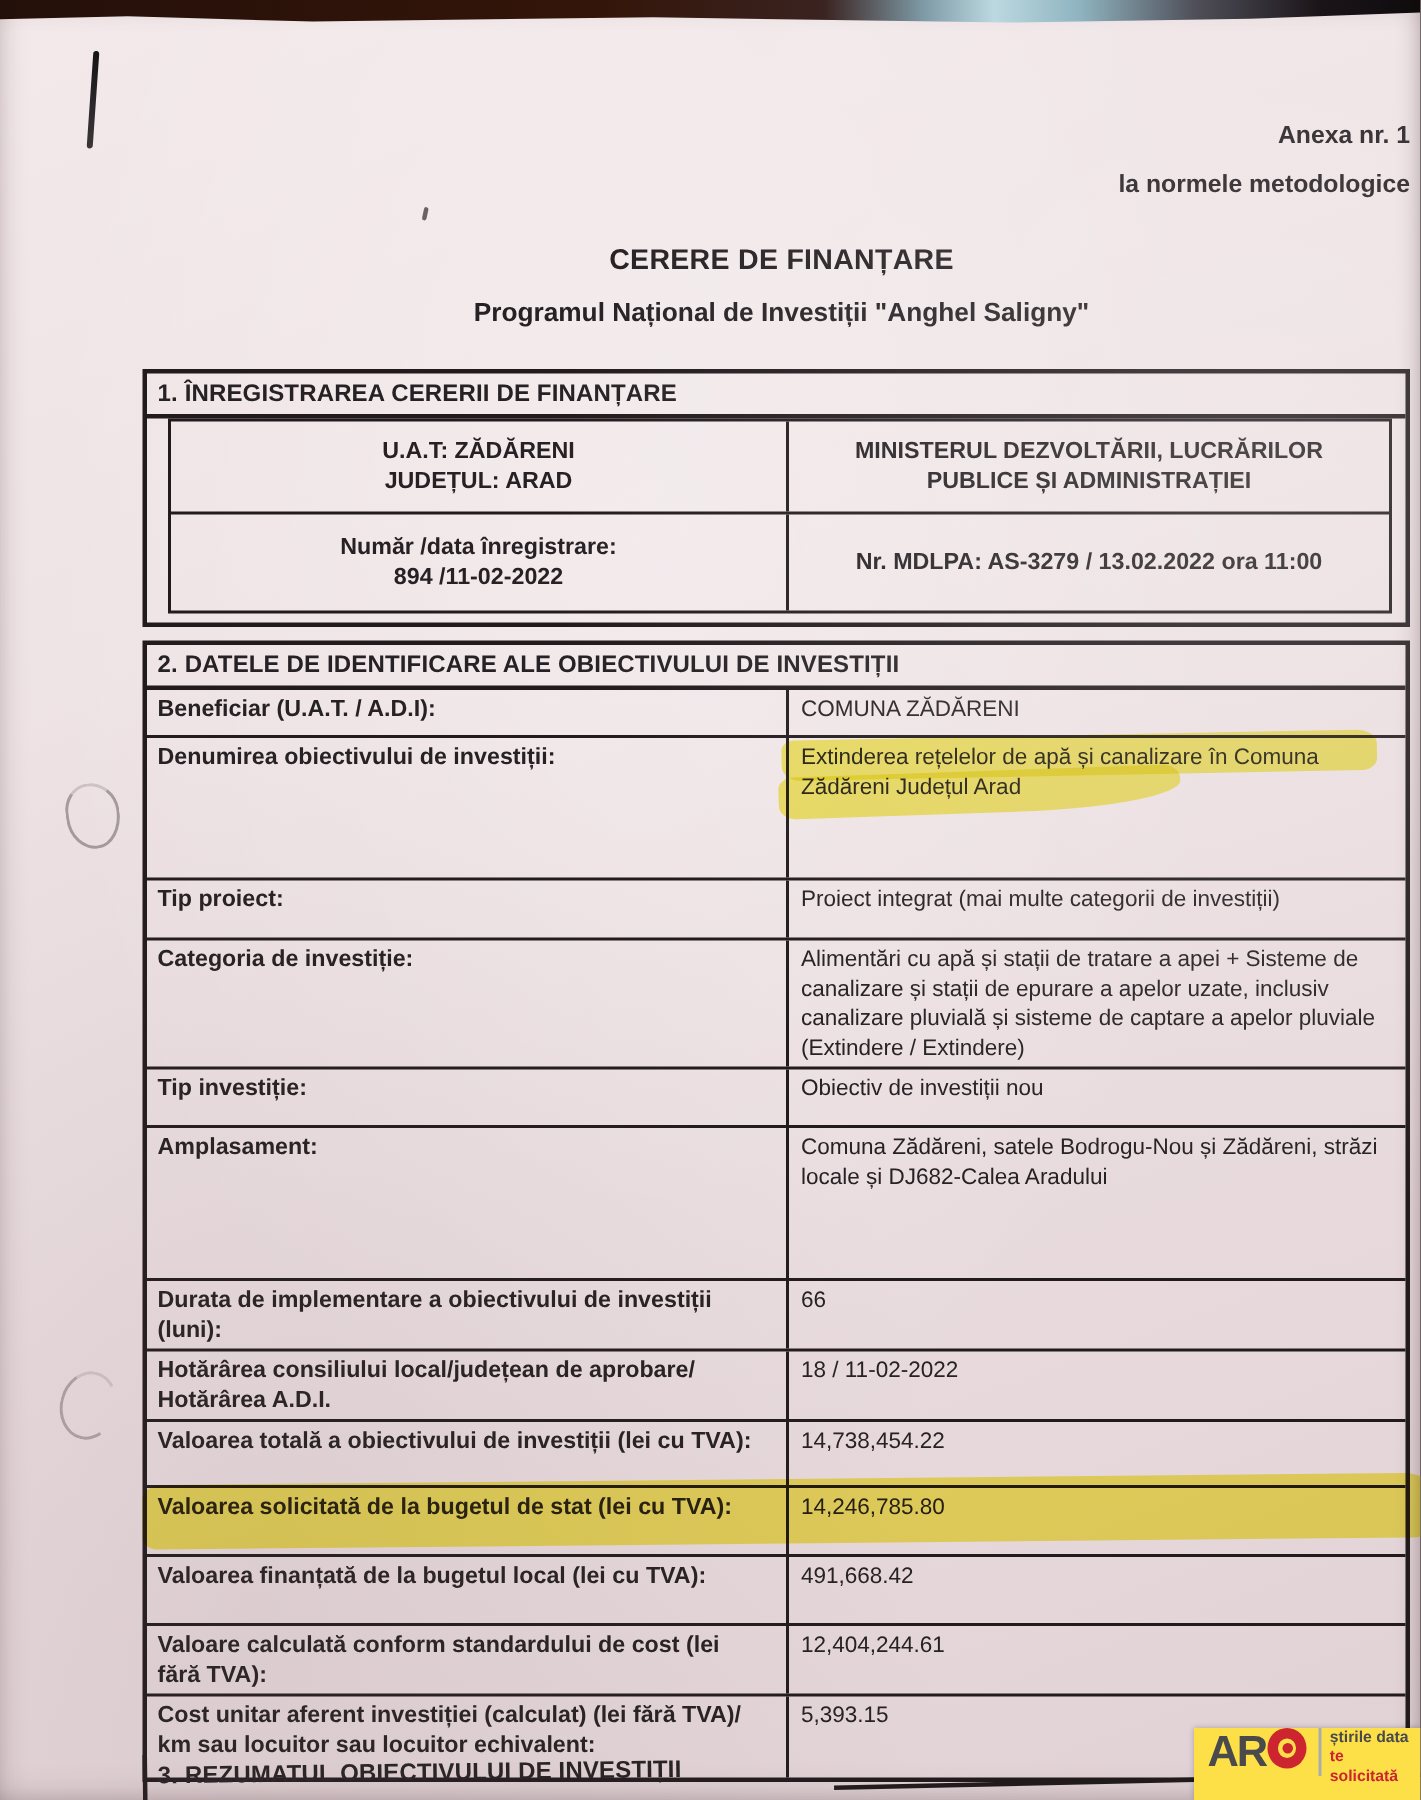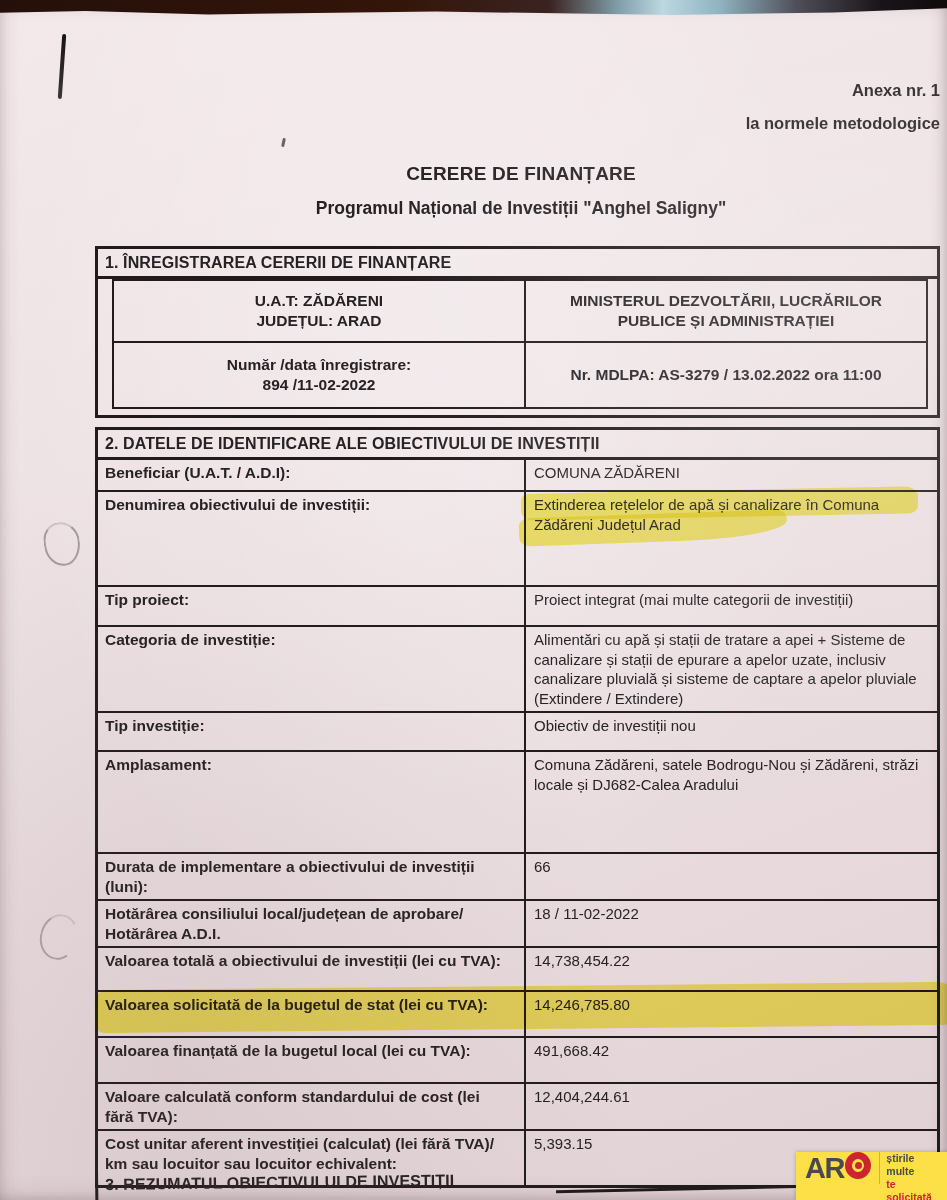--- a/index.html
+++ b/index.html
@@ -221,16 +221,16 @@
   <div class="sheen"></div>
 </div>
 
 <div class="top-strip"></div>
 
 <div class="arq">
   <span class="arq-ar">AR</span>
   <span class="arq-q"></span>
   <span class="arq-sep"></span>
   <span class="arq-tag">
-    <span>știrile multe</span><br>
+    <span>știrile data</span><br>
     <span class="red">te solicitată</span>
   </span>
 </div>
 
 </body></html>

